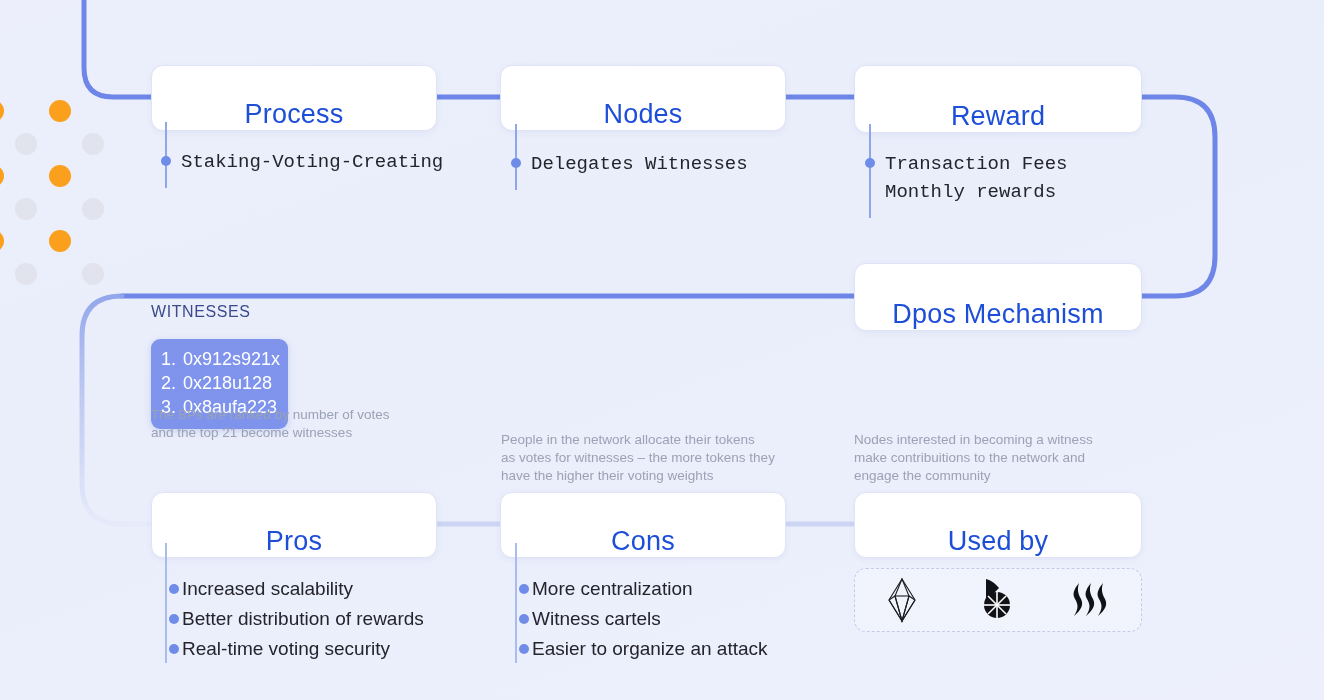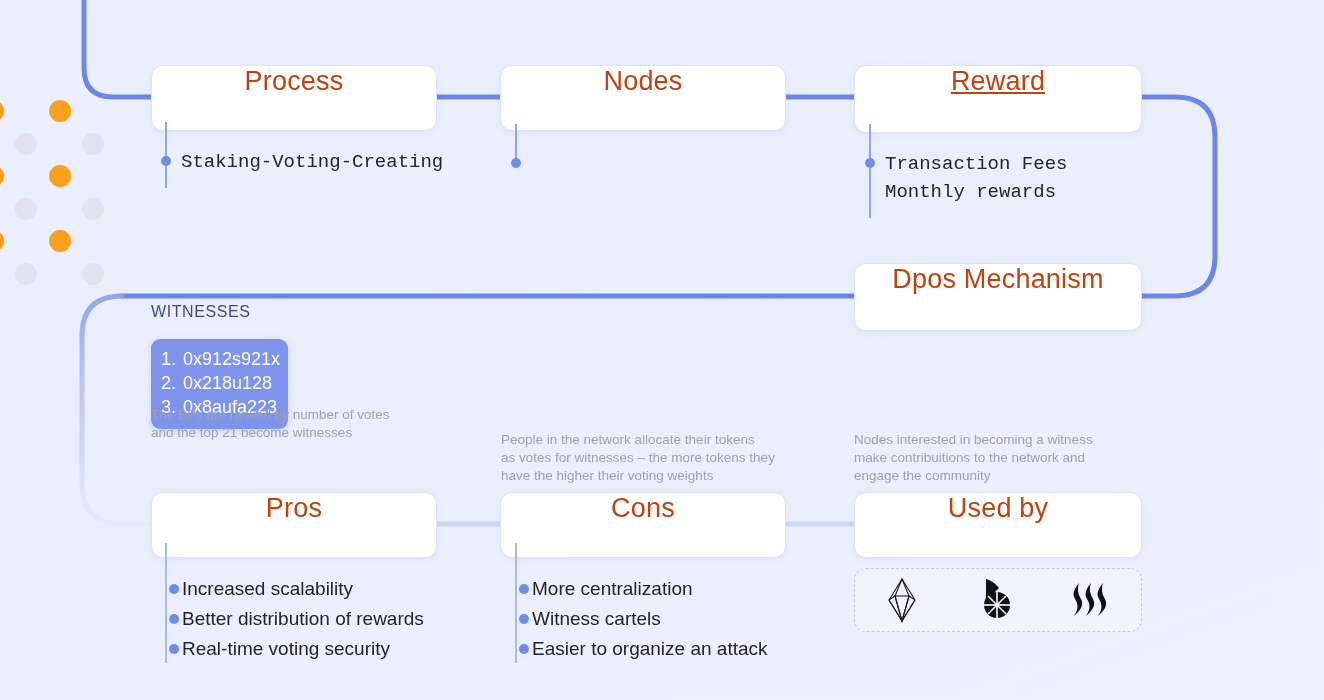--- a/index.html
+++ b/index.html
@@ -43,23 +43,23 @@
   .dot.grey   { background: #d8d9e2; opacity: .55; }
 
   
   .node {
     position: absolute;
     background: #ffffff;
     border: 1px solid #dfe3f6;
     border-radius: 12px;
     box-shadow: 0 2px 6px rgba(80,100,180,.07);
     display: flex;
-    align-items: flex-start;
+    align-items: flex-end;
     justify-content: center;
-    color: #c2410c;
+    color: #1d4ed8;
     font-size: 27px;
     font-weight: 400;
     letter-spacing: .2px;
   }
 
   
   .caption {
     position: absolute;
     display: flex;
     align-items: flex-start;
@@ -240,35 +240,36 @@
   </div>
 
   <div class="node" style="left:151px; top:65px; width:284px; height:64px;">
     <span>Process</span>
   </div>
 
   <div class="node" style="left:500px; top:65px; width:284px; height:64px;">
     <span>Nodes</span>
   </div>
 
-  <div class="node" style="left:854px; top:65px; width:286px; height:66px;text-decoration:underline;">
+  <div class="node" style="left:854px; top:65px; width:286px; height:66px;">
     <span>Reward</span>
   </div>
 
   <div class="node" style="left:854px; top:263px; width:286px; height:66px;">
     <span>Dpos Mechanism</span>
   </div>
 
   <div class="caption" style="left:160px; top:148px; width:300px;">
     <span class="stalk"></span>
     <span class="caption-text">Staking-Voting-Creating</span>
   </div>
 
   <div class="caption" style="left:510px; top:150px; width:300px;">
     <span class="stalk"></span>
+    <span class="caption-text">Delegates Witnesses</span>
   </div>
 
   <div class="caption" style="left:864px; top:150px; width:300px;">
     <span class="stalk"></span>
     <span class="caption-text">Transaction Fees Monthly rewards</span>
   </div>
 
   <div class="witness-wrap" style="left:151px; top:303px;">
     <div class="witness-title">WITNESSES</div>
     <div class="witness-card">

